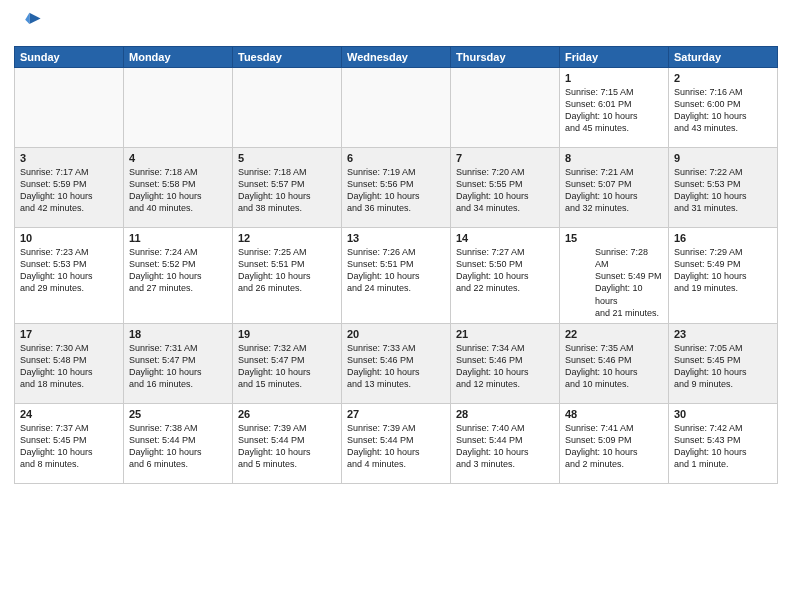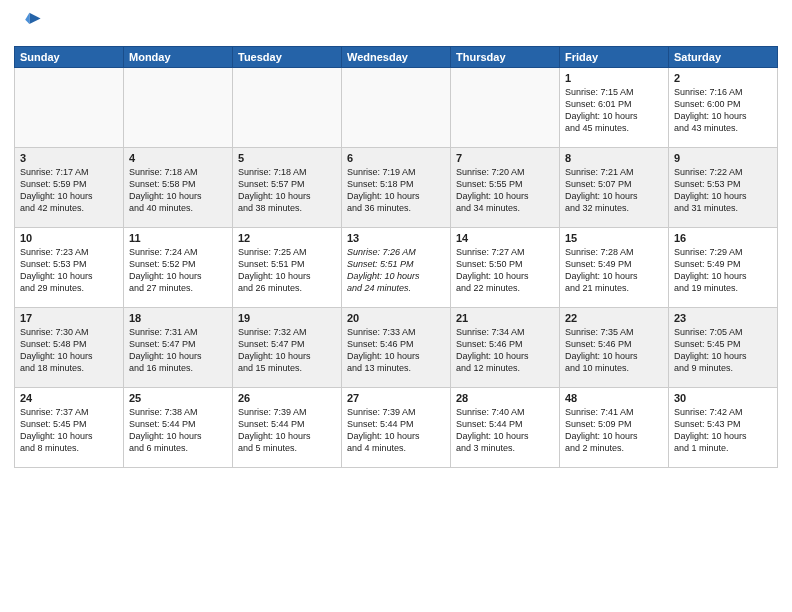--- a/index.html
+++ b/index.html
@@ -164,21 +164,21 @@
           <td class="shaded">
             <span class="day-number">5</span>
             <div class="day-info" style="white-space: pre-line;">Sunrise: 7:18 AM
 Sunset: 5:57 PM
 Daylight: 10 hours
 and 38 minutes.</div>
           </td>
           <td class="shaded">
             <span class="day-number">6</span>
             <div class="day-info" style="white-space: pre-line;">Sunrise: 7:19 AM
-Sunset: 5:18 PM
+Sunset: 5:56 PM
 Daylight: 10 hours
 and 36 minutes.</div>
           </td>
           <td class="shaded">
             <span class="day-number">7</span>
             <div class="day-info" style="white-space: pre-line;">Sunrise: 7:20 AM
 Sunset: 5:55 PM
 Daylight: 10 hours
 and 34 minutes.</div>
           </td>
@@ -214,35 +214,35 @@
           </td>
           <td>
             <span class="day-number">12</span>
             <div class="day-info" style="white-space: pre-line;">Sunrise: 7:25 AM
 Sunset: 5:51 PM
 Daylight: 10 hours
 and 26 minutes.</div>
           </td>
           <td>
             <span class="day-number">13</span>
-            <div class="day-info" style="white-space: pre-line; font-style: italic;">Sunrise: 7:26 AM
+            <div class="day-info" style="white-space: pre-line;">Sunrise: 7:26 AM
 Sunset: 5:51 PM
 Daylight: 10 hours
 and 24 minutes.</div>
           </td>
           <td>
             <span class="day-number">14</span>
             <div class="day-info" style="white-space: pre-line;">Sunrise: 7:27 AM
 Sunset: 5:50 PM
 Daylight: 10 hours
 and 22 minutes.</div>
           </td>
           <td>
             <span class="day-number">15</span>
-            <div class="day-info" style="white-space: pre-line;">Sunrise: 7:28 AM
+            <div class="day-info" style="white-space: pre-line; margin-left: 30px;">Sunrise: 7:28 AM
 Sunset: 5:49 PM
 Daylight: 10 hours
 and 21 minutes.</div>
           </td>
           <td>
             <span class="day-number">16</span>
             <div class="day-info" style="white-space: pre-line;">Sunrise: 7:29 AM
 Sunset: 5:49 PM
 Daylight: 10 hours
 and 19 minutes.</div>

